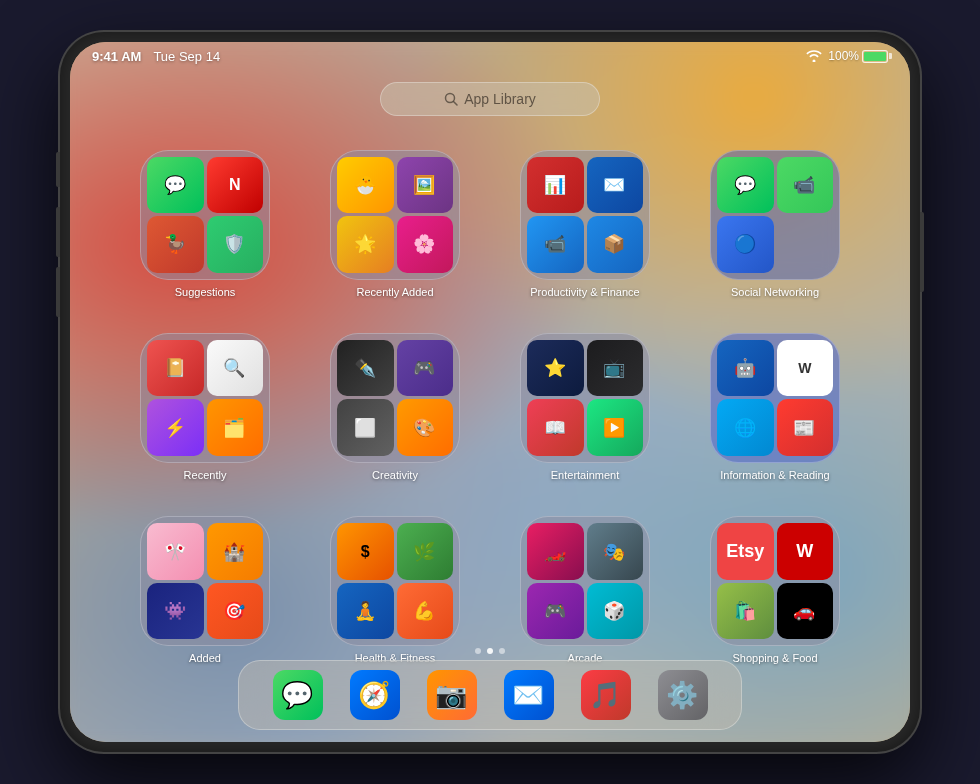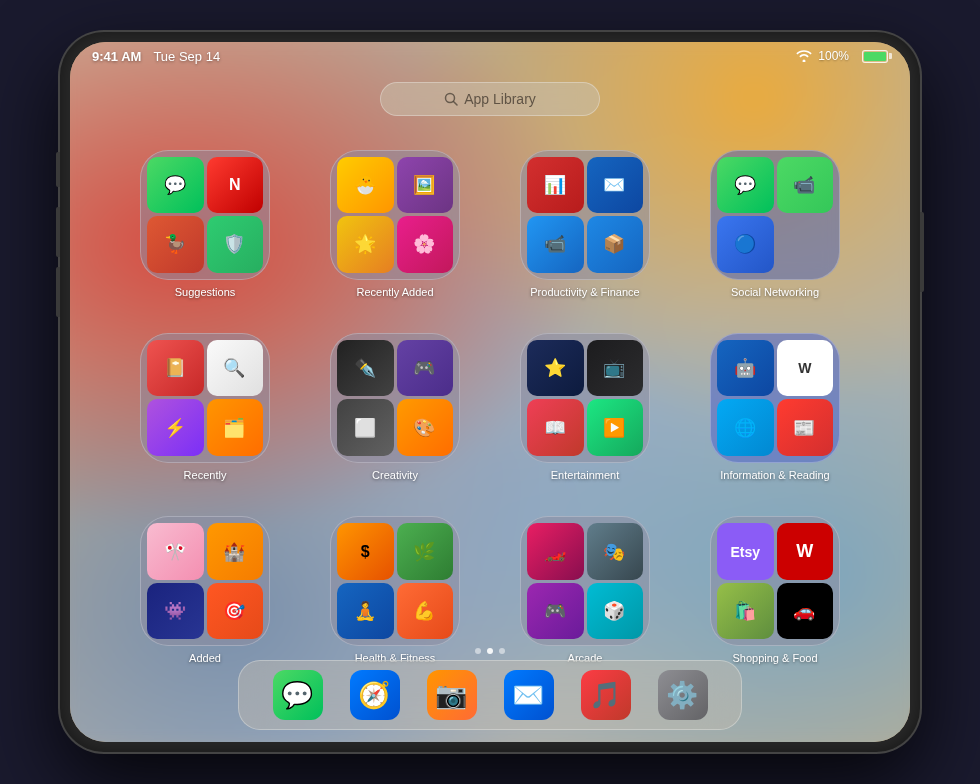--- a/index.html
+++ b/index.html
@@ -119,21 +119,21 @@
       gap: 4px;
     }
     .status-right {
       display: flex;
       align-items: center;
       gap: 6px;
     }
     .battery-container {
       display: flex;
       align-items: center;
-      gap: 13px;
+      gap: 3px;
     }
     .battery-text {
       font-size: 12px;
       font-weight: 500;
       color: #fff;
       text-shadow: 0 1px 2px rgba(0,0,0,0.3);
     }
     .battery-icon {
       width: 26px;
       height: 13px;
@@ -517,21 +517,21 @@
           <div class="folder-app app-racing">🏎️</div>
           <div class="folder-app app-char2">🎭</div>
           <div class="folder-app app-game3">🎮</div>
           <div class="folder-app app-game4">🎲</div>
         </div>
         <span class="folder-label">Arcade</span>
       </div>
 
       <div class="app-folder">
         <div class="folder-icon">
-          <div class="folder-app app-etsy" style="background:#8b5cf6;color:white;font-weight:700;font-size:14px;">Etsy</div>
+          <div class="folder-app app-etsy" style="background:#ef4444;color:white;font-weight:700;font-size:18px;">Etsy</div>
           <div class="folder-app app-walgreens" style="background:#cc0000;color:white;font-weight:700;font-size:18px;">W</div>
           <div class="folder-app app-shopify">🛍️</div>
           <div class="folder-app app-uber">🚗</div>
         </div>
         <span class="folder-label">Shopping &amp; Food</span>
       </div>
 
     </div>
 
     <div class="page-dots">

